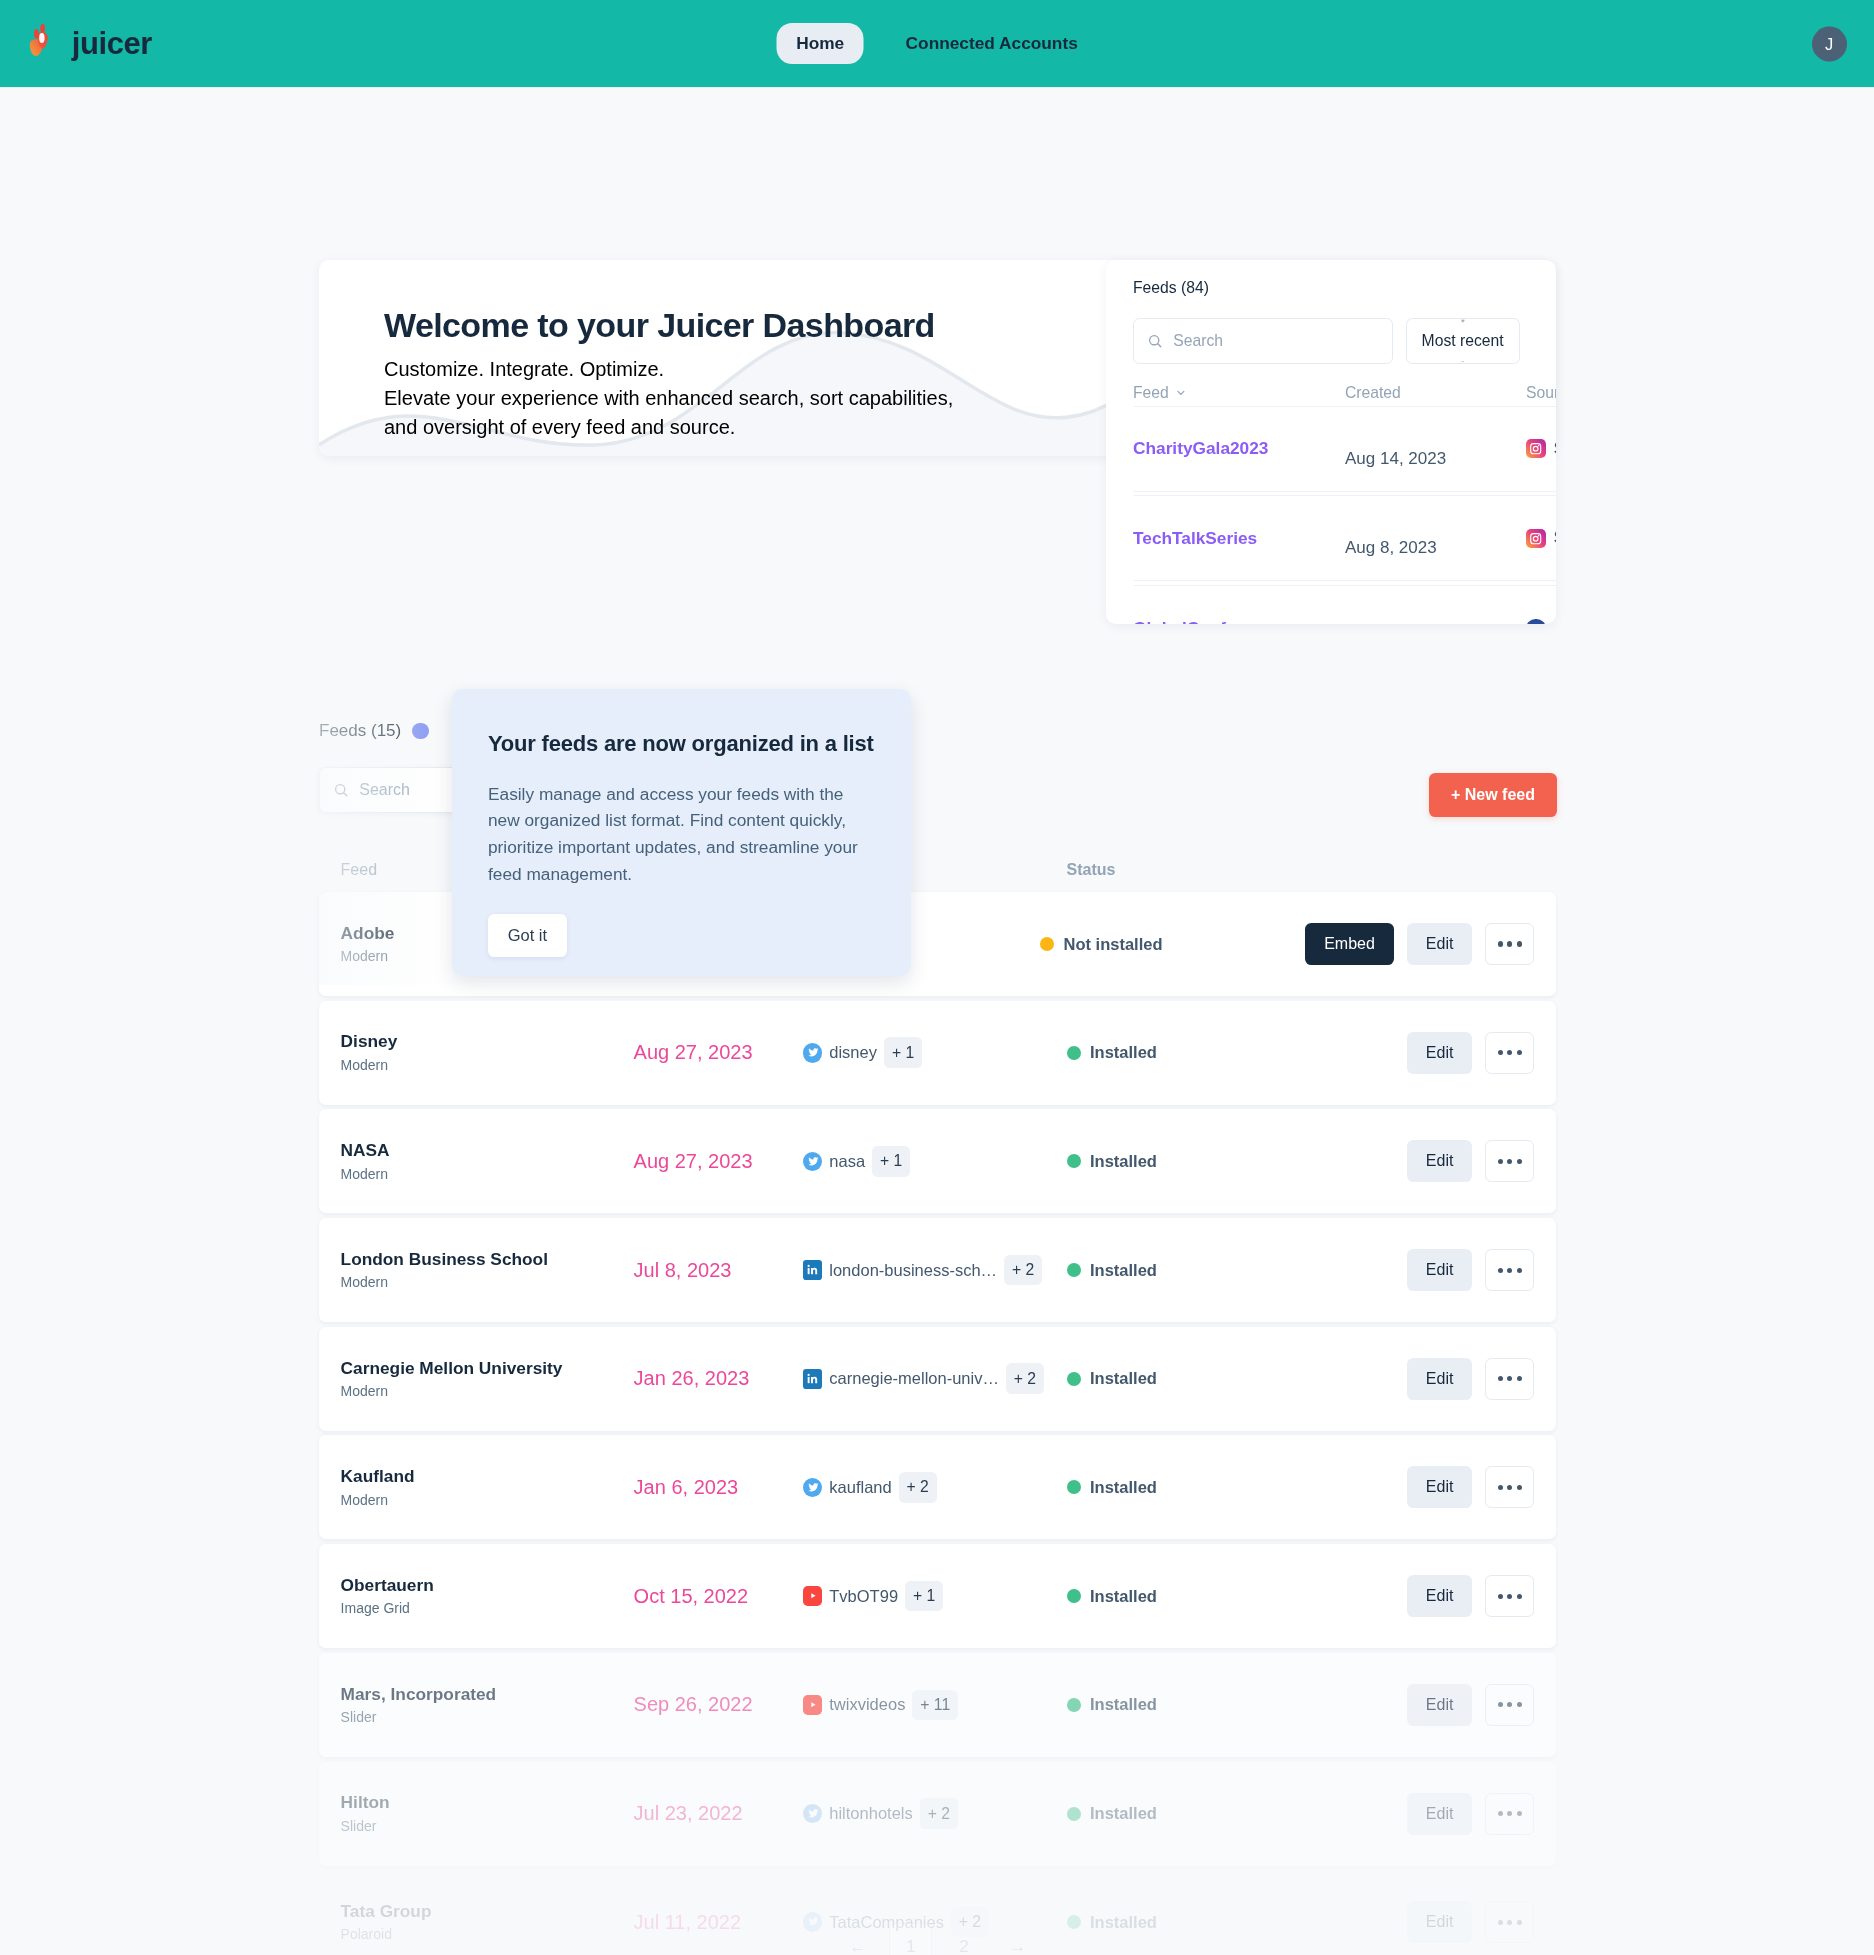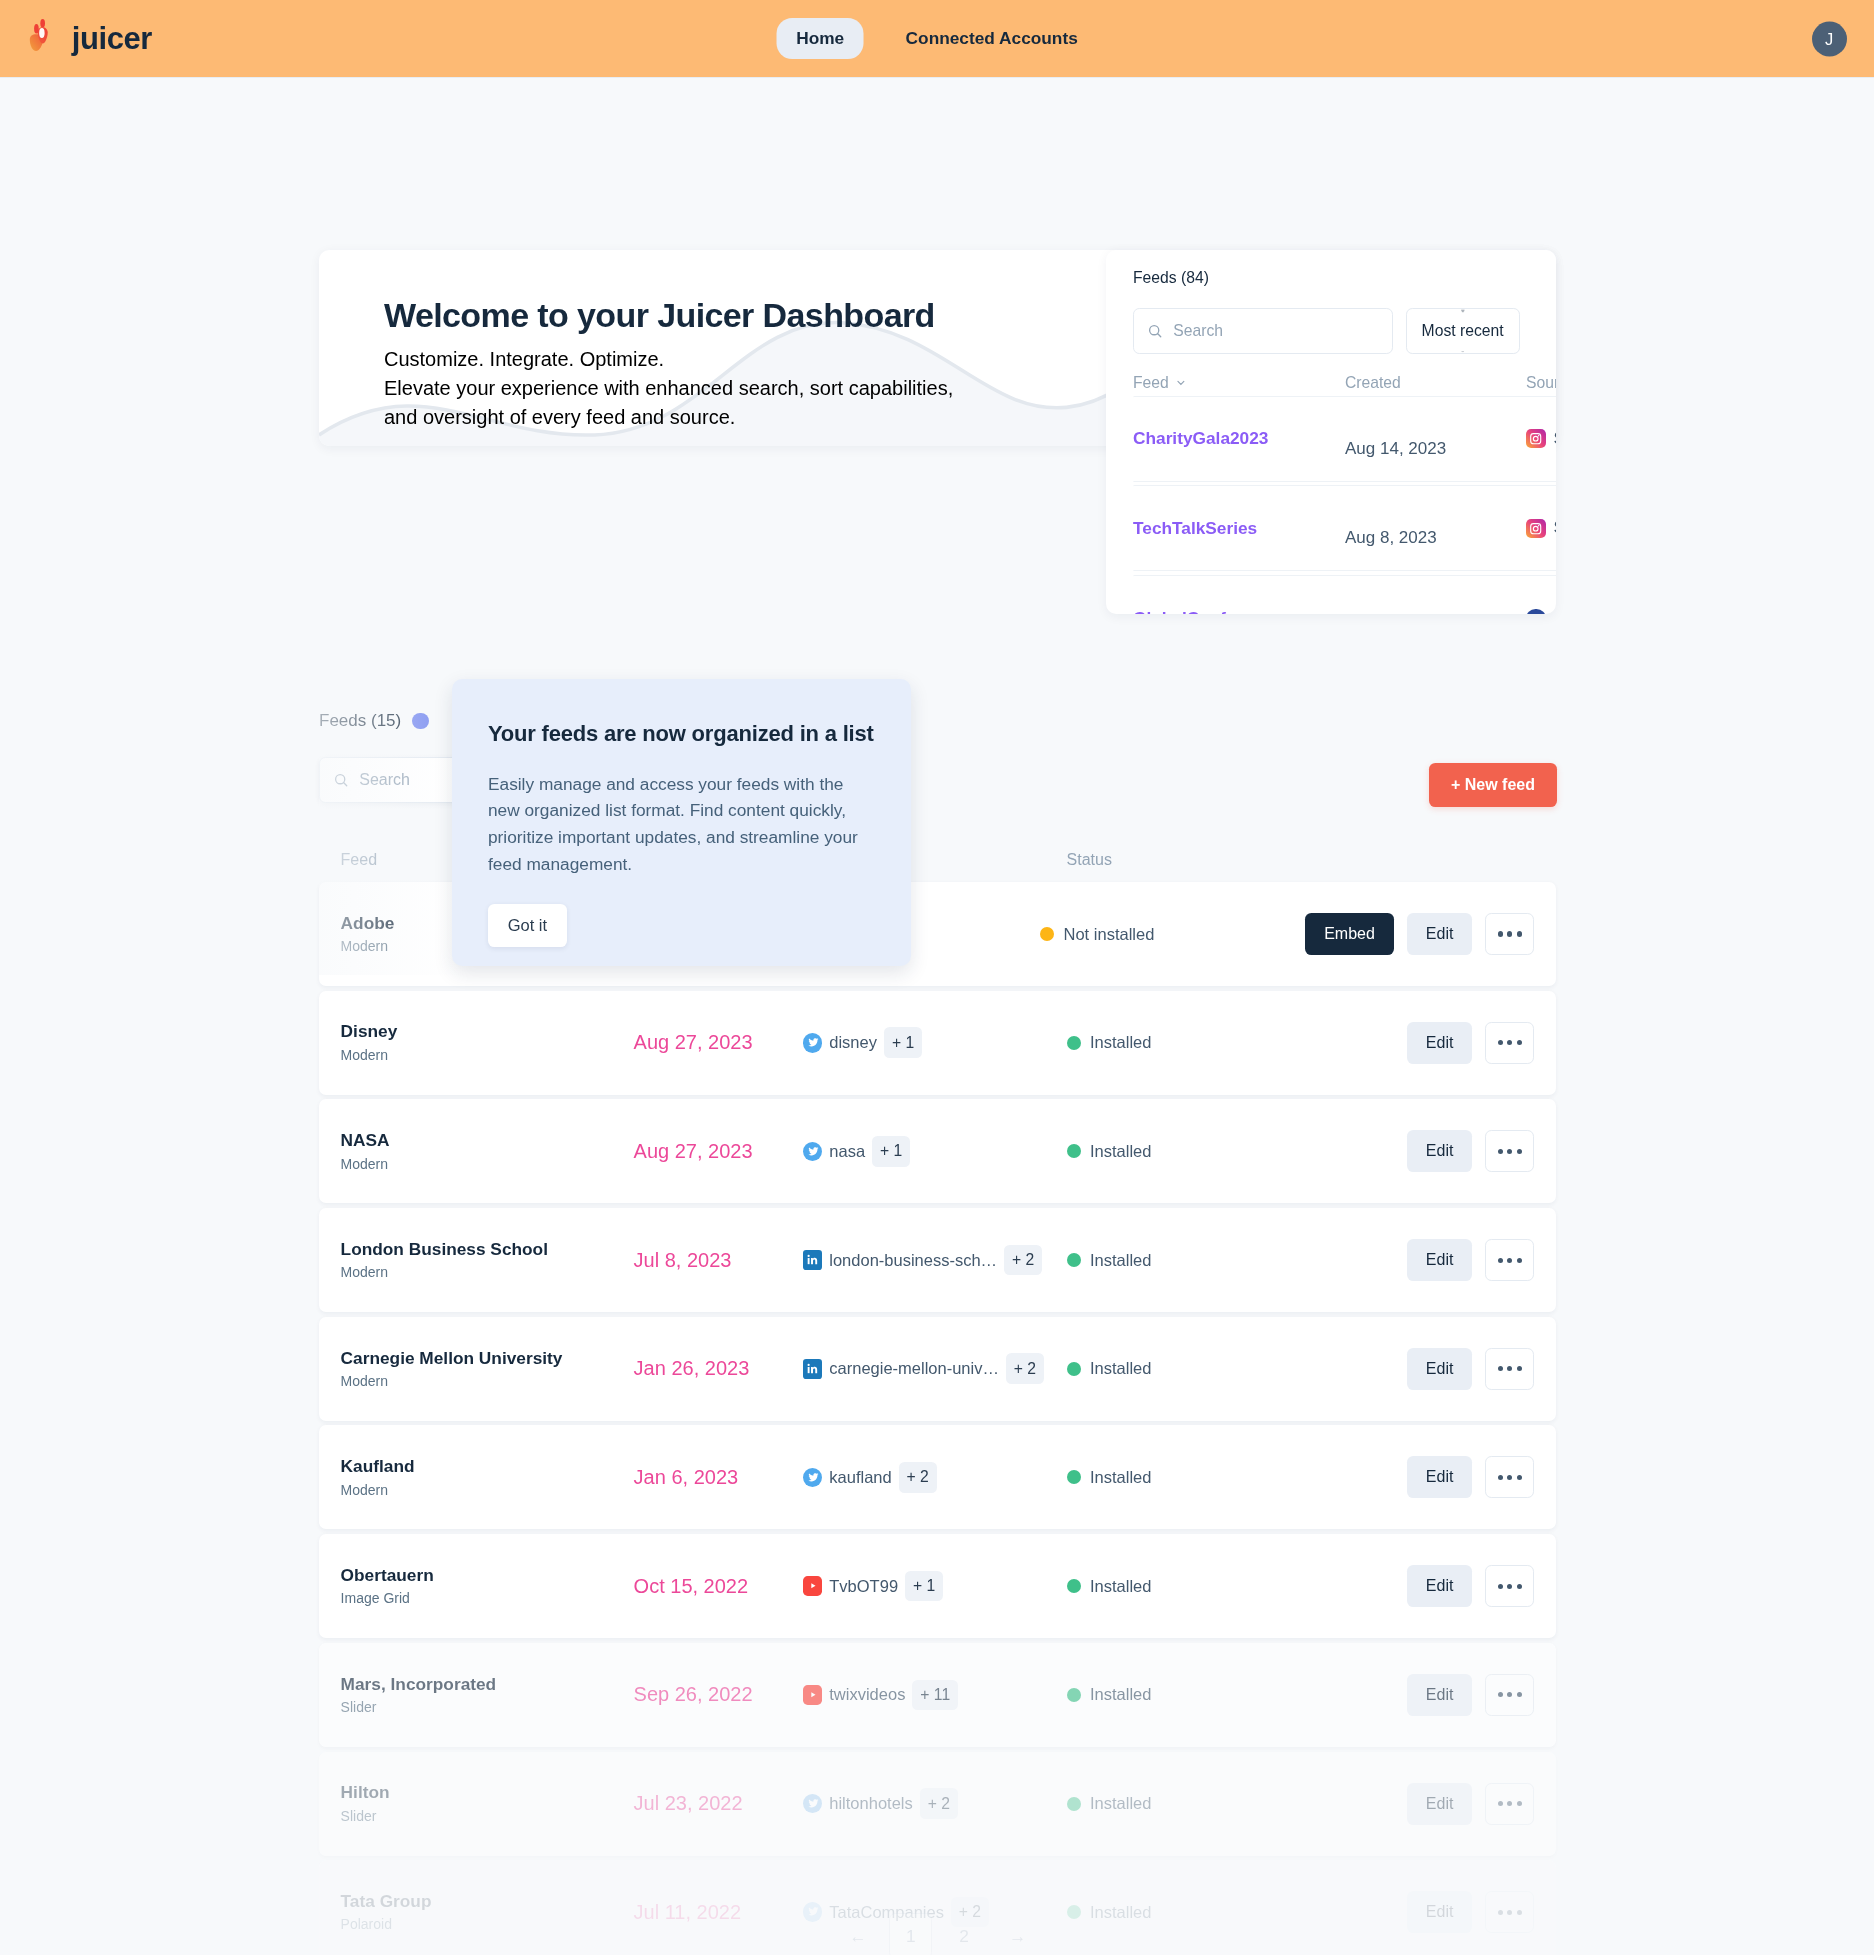--- a/index.html
+++ b/index.html
@@ -8,21 +8,21 @@
     font-family: "Liberation Sans", sans-serif;
     background:#f7f9fb;
     color:#1c2b3a;
     -webkit-font-smoothing:antialiased;
     position:relative;
     overflow:hidden;
   }
 
   
   .topnav{
-    height:78px; background:#fdba74; border-bottom:1.2px solid #e8edf3;
+    height:88px; background:#14b8a6; border-bottom:1.2px solid #e8edf3;
     display:flex; align-items:center; padding:0 27.5px; position:relative; z-index:40;text-align:right;
   }
   .brand{ display:flex; align-items:center; gap:10.2px; }
   .brand-mark{ width:34px; height:39px; position:relative; }
   .brand-text{ font-size:31px; font-weight:700; color:#16293d; letter-spacing:-0.4px; }
 
   .nav-center{
     position:absolute; left:50%; transform:translateX(-50%);
     display:flex; align-items:center; gap:22px;
   }
@@ -113,21 +113,21 @@
     background:#f2624e; color:#fff; border:none; border-radius:6.3px;
     font-size:16px; font-weight:600; cursor:pointer;
     box-shadow:0 2px 6.3px rgba(242,98,78,.22);
   }
 
   .table{ position:absolute; left:319px; top:759px; width:1237px; }
   .thead{ display:flex; align-items:center; height:45px; font-size:16px; color:#93a4b5; padding:0 21.6px; }
   .col-feed{ width:293px; }
   .col-created{ width:169px; }
   .col-source{ width:264px; }
-  .col-status{ width:275px; }
+  .col-status{ width:275px;font-weight:bold; }
   .col-actions{ flex:1; display:flex; justify-content:flex-end; gap:13px; }
 
   .row{
     display:flex; align-items:center; height:104px; background:#fff;
     border-radius:7px; padding:0 21.6px; margin-bottom:4.7px;
     box-shadow:0 1.2px 4.7px rgba(23,43,77,.05);
   }
   .row .col-feed .fname{ font-size:17.3px; font-weight:700; color:#16293d; line-height:1.05; }
   .row .col-feed .ftype{ font-size:14px; color:#5b7285; margin-top:6.3px; }
   .row .col-created{ font-size:20px; color:#ec4899; }

